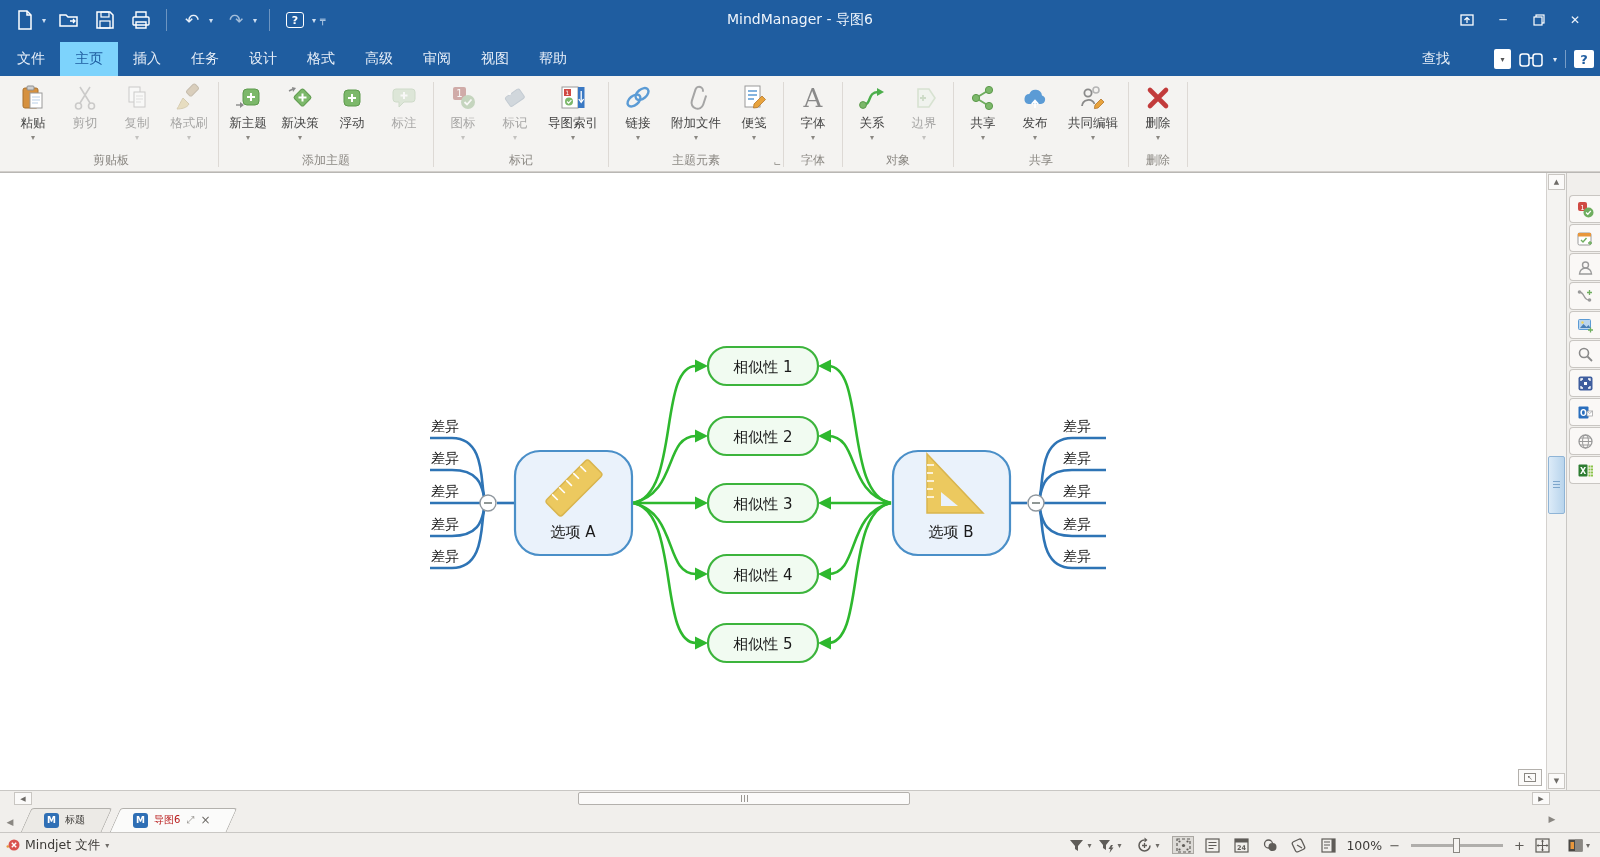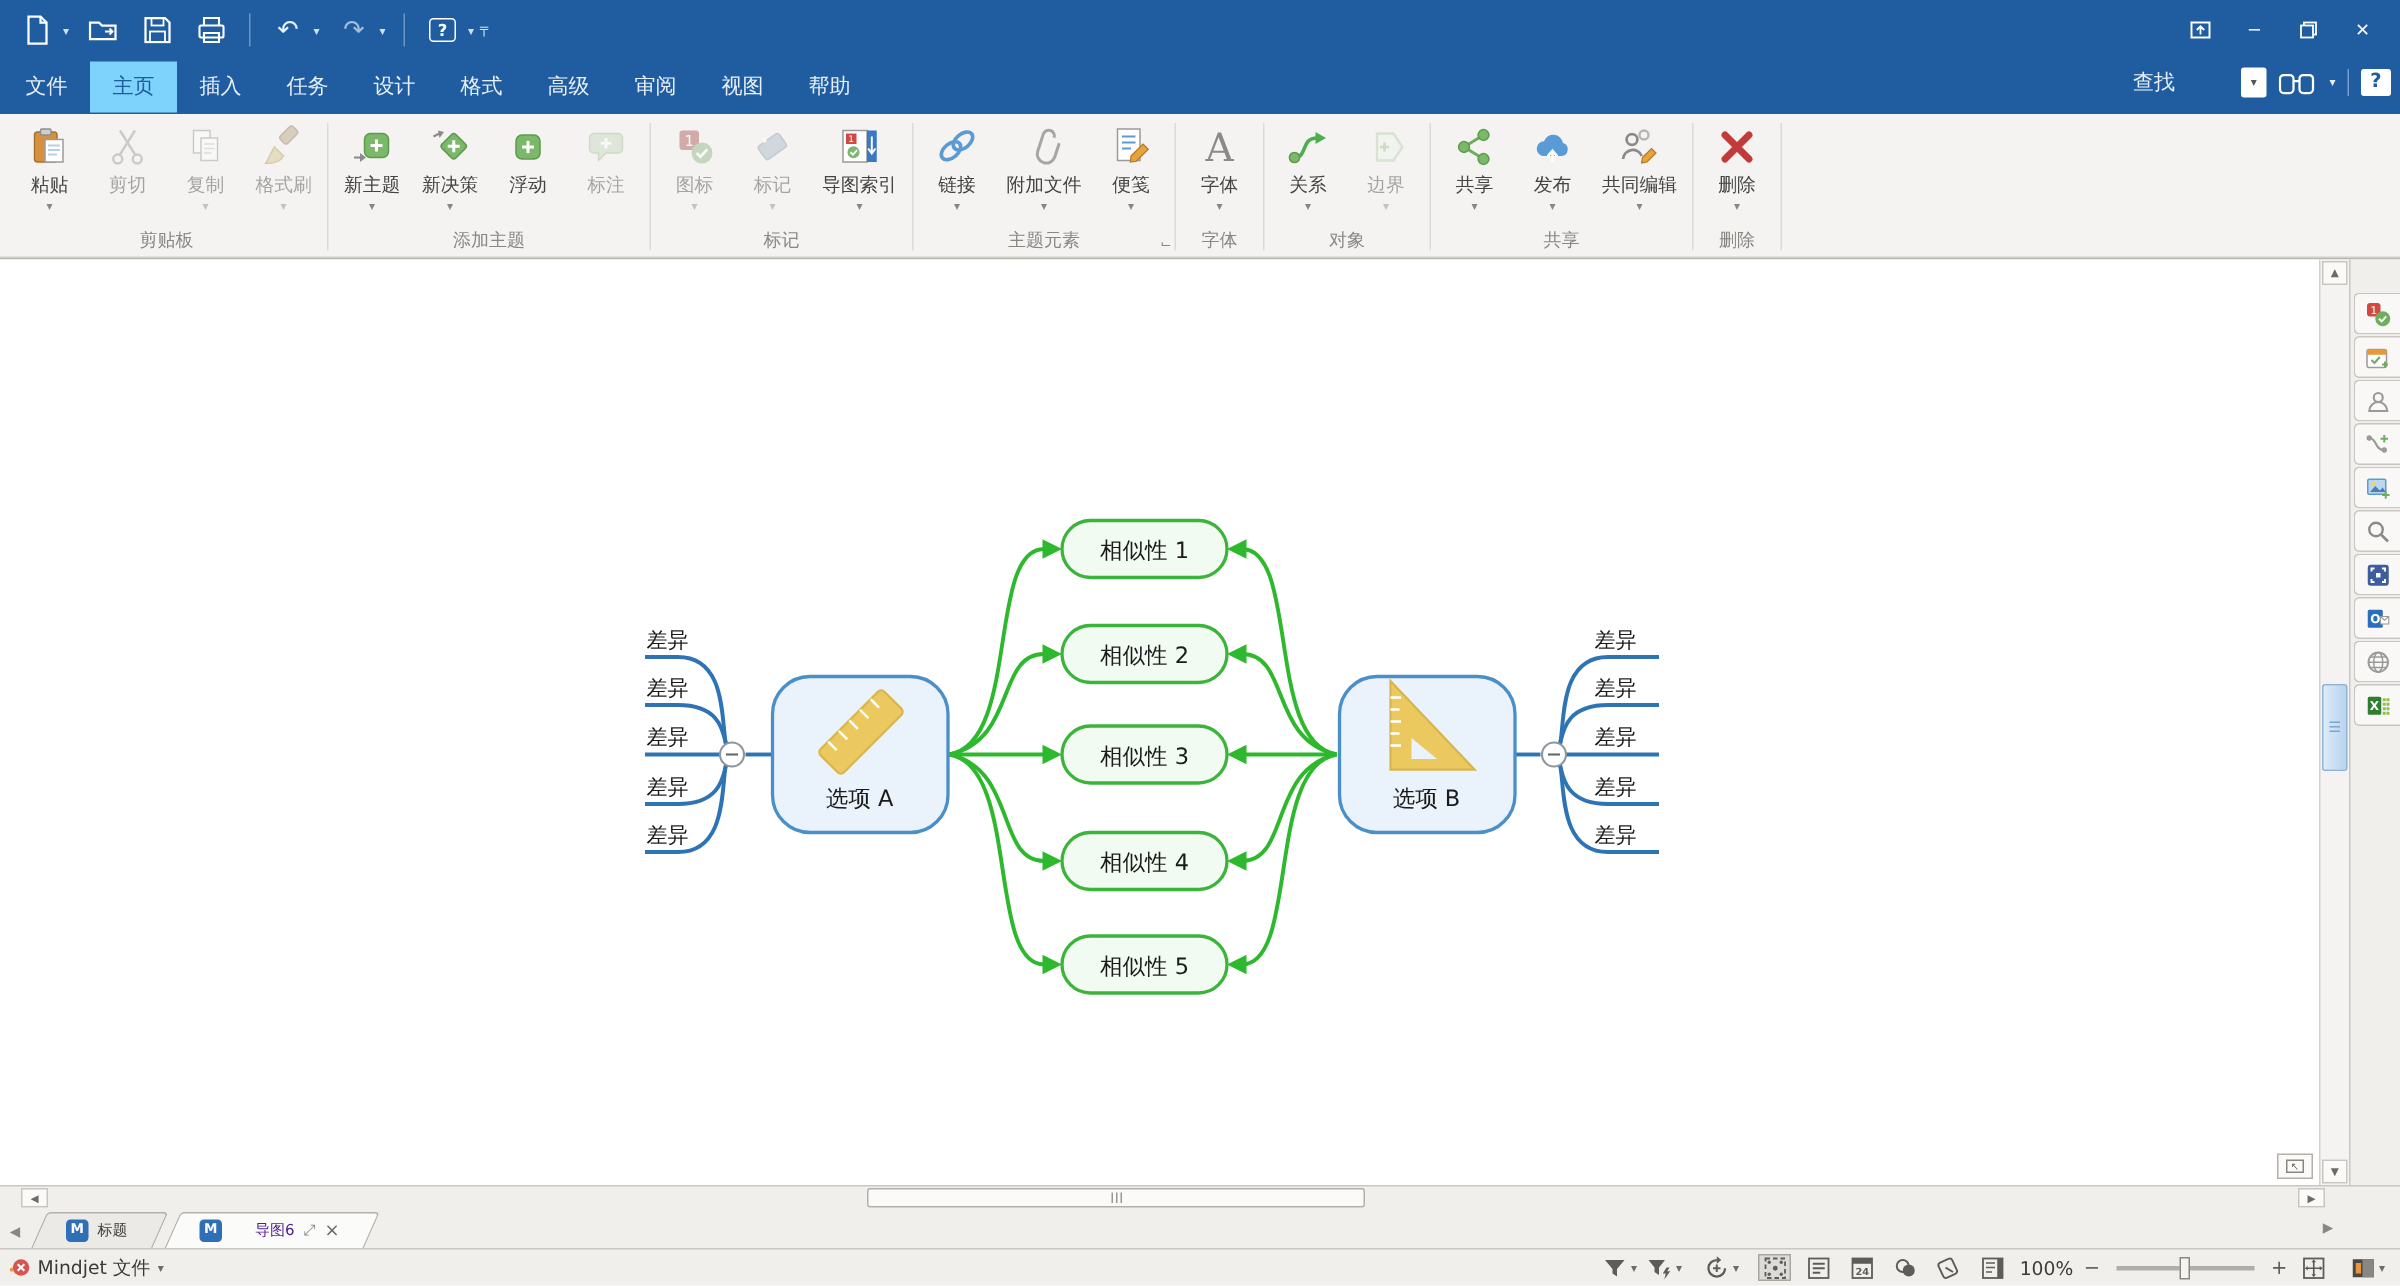--- a/index.html
+++ b/index.html
@@ -12,21 +12,21 @@
   .qat{display:flex;align-items:center;gap:10px;padding-left:12px;}
   .qat .qbtn{width:26px;height:26px;display:flex;align-items:center;justify-content:center;border-radius:2px;}
   .qsep{width:1px;height:22px;background:rgba(255,255,255,.35);margin:0 2px;}
   .qcaret{font-size:8px;color:#cfe0f2;margin-left:-6px;}
   .qglyph{font-size:17px;color:#eaf1f9;}
   .win-title{position:absolute;left:0;right:0;text-align:center;font-size:14px;color:#eef4fb;pointer-events:none;}
   .winbtns{margin-left:auto;display:flex;align-items:center;gap:2px;padding-right:8px;z-index:2;}
   .winbtn{width:34px;height:26px;display:flex;align-items:center;justify-content:center;color:#eef4fb;font-size:12px;}
 
   
-  .tabrow{height:36px;background:#1f5da0;display:flex;align-items:center;padding:0 6px 0 2px;}
+  .tabrow{height:36px;background:#1f5da0;display:flex;align-items:flex-end;padding:0 6px 0 2px;}
   .mtab{padding:8px 15px;font-size:14px;color:#e8eff8;cursor:default;}
   .mtab.active{background:#7dd3fc;color:#1f5da0;}
   .findzone{margin-left:auto;display:flex;align-items:center;gap:8px;padding-bottom:7px;color:#e8eff8;font-size:14px;}
   .find-dd{width:17px;height:20px;background:#fff;border-radius:2px;display:flex;align-items:center;justify-content:center;color:#555;font-size:8px;margin-left:36px;}
   .fz-sep{width:1px;height:18px;background:rgba(255,255,255,.4);}
   .helpbox{width:20px;height:18px;background:#fff;border-radius:2px;color:#1f5da0;font-weight:bold;font-size:13px;display:flex;align-items:center;justify-content:center;}
 
   
   .ribbon{height:96px;background:#f4f3f1;border-bottom:1px solid #d2cfcb;display:flex;align-items:stretch;padding:2px 4px 0 4px;}
   .rgroup{display:flex;flex-direction:column;position:relative;padding:0 3px;}
@@ -67,21 +67,21 @@
 
   
   .doctabbar{height:26px;background:#f1efec;display:flex;align-items:flex-end;padding-left:2px;position:relative;}
   .tnav{width:16px;height:20px;display:flex;align-items:center;justify-content:center;color:#8a8782;font-size:9px;}
   .tnav.rightend{position:absolute;right:40px;bottom:3px;}
   .doctab{height:24px;position:relative;display:flex;align-items:center;gap:6px;padding:0 22px 0 18px;margin-left:8px;}
   .doctab::before{content:"";position:absolute;inset:0;background:#eceae6;border:1px solid #b3b1ad;border-bottom:none;transform:skewX(-24deg);border-radius:3px 3px 0 0;}
   .doctab.active::before{background:#fbfbfa;}
   .doctab>*{position:relative;z-index:1;}
   .doctab .dlabel{font-size:10px;color:#3c3a37;}
-  .doctab.active .dlabel{color:#4c1d95;margin-left:16px;}
+  .doctab.active .dlabel{color:#b91c1c;}
   .micon{width:15px;height:15px;background:#2f6fb5;border-radius:3px;color:#fff;font-size:9px;font-weight:bold;display:flex;align-items:center;justify-content:center;}
   .dtool{color:#8a8782;font-size:10px;}
   .dclose{color:#6e6b67;font-size:12px;}
 
   
   .statusbar{height:25px;background:#f1efec;border-top:1px solid #c9c7c4;display:flex;align-items:center;padding:0 10px 0 6px;font-size:12.5px;color:#3c3a37;}
   .sleft{display:flex;align-items:center;gap:5px;text-align:right;}
   .dcaret{font-size:8px;color:#6e6b67;}
   .sright{margin-left:auto;display:flex;align-items:center;gap:7px;}
   .sicon{display:flex;align-items:center;gap:2px;}
@@ -134,20 +134,21 @@
         <span class="qglyph" style="opacity:.65">↷</span>
       </div>
     <span class="qcaret">▾</span>
     <div class="qsep"></div>
     <div class="qbtn">
       <span style="border:1.5px solid #fff;border-radius:3px;width:18px;height:16px;display:flex;align-items:center;justify-content:center;font-size:11px;font-weight:bold;">?</span>
     </div>
     <span class="qcaret">▾</span>
     <span class="qcaret" style="font-size:9px">╤</span>
   </div>
+  <div class="win-title">MindManager - 导图6</div>
   <div class="winbtns">
     <div class="winbtn">
       <svg width="14" height="12" viewBox="0 0 14 12">
           <rect x="1" y="1" width="12" height="10" fill="none" stroke="#fff" stroke-width="1.3"></rect>
           <path d="M7 9V4m-2.5 2L7 3.5 9.5 6" stroke="#fff" stroke-width="1.2" fill="none"></path>
         </svg>
     </div>
     <div class="winbtn">
         <span>─</span>
       </div>

